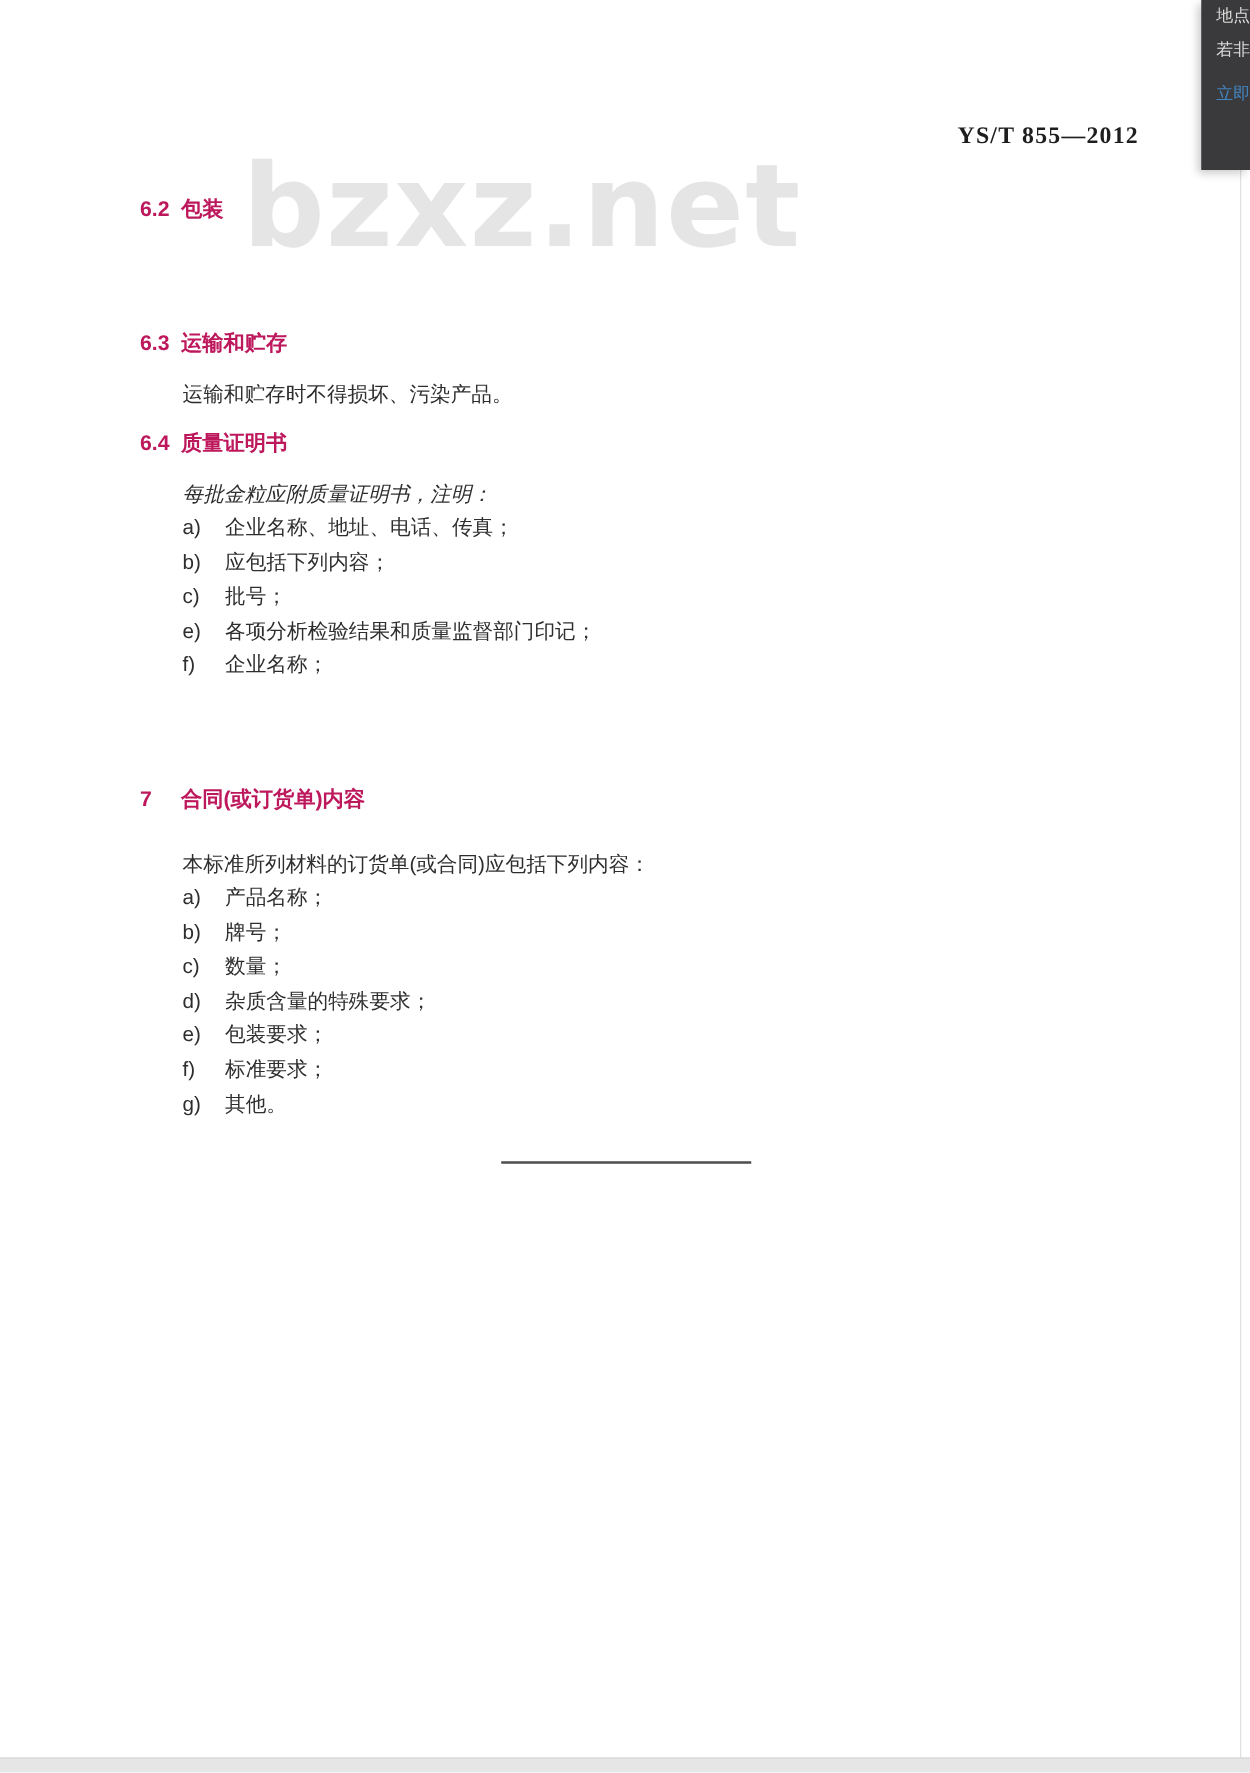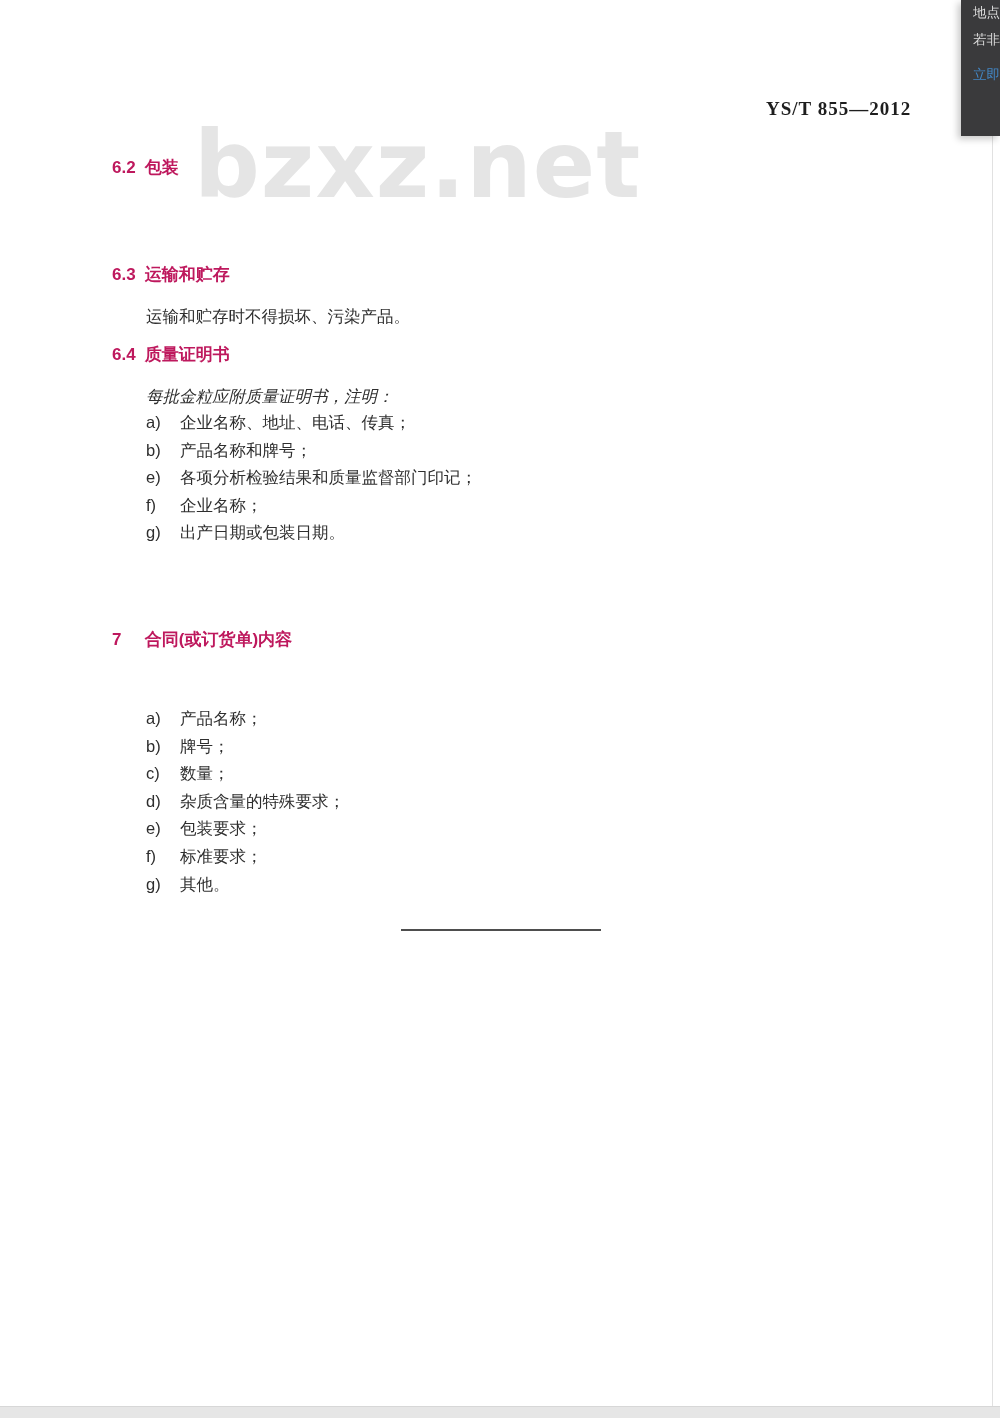--- a/index.html
+++ b/index.html
@@ -104,37 +104,38 @@
   <div class="sec-head" style="top:343px;">
     <span class="num">6.4</span>
     <span>质量证明书</span>
   </div>
   <div class="body-text single" style="top:383px;font-style:italic;">每批金粒应附质量证明书，注明：</div>
   <div class="body-text item-list" style="top:409px;">
     <div class="row">
       <span class="lbl">a)</span><span>企业名称、地址、电话、传真；</span>
     </div>
     <div class="row">
-      <span class="lbl">b)</span><span>产品名称和牌号；</span>
+      <span class="lbl">b)</span><span>应包括下列内容；</span>
+    </div>
+    <div class="row">
+      <span class="lbl">c)</span><span>批号；</span>
     </div>
     <div class="row">
       <span class="lbl">e)</span><span>各项分析检验结果和质量监督部门印记；</span>
     </div>
     <div class="row">
       <span class="lbl">f)</span><span>企业名称；</span>
     </div>
-    <div class="row">
-      <span class="lbl">g)</span><span>出产日期或包装日期。</span>
-    </div>
   </div>
 
   <div class="sec-head" style="top:628px;">
     <span class="num">7</span>
     <span>合同(或订货单)内容</span>
   </div>
+  <div class="body-text single" style="top:679px;">本标准所列材料的订货单(或合同)应包括下列内容：</div>
   <div class="body-text item-list" style="top:705px;">
     <div class="row">
       <span class="lbl">a)</span><span>产品名称；</span>
     </div>
     <div class="row">
       <span class="lbl">b)</span><span>牌号；</span>
     </div>
     <div class="row">
       <span class="lbl">c)</span><span>数量；</span>
     </div>

